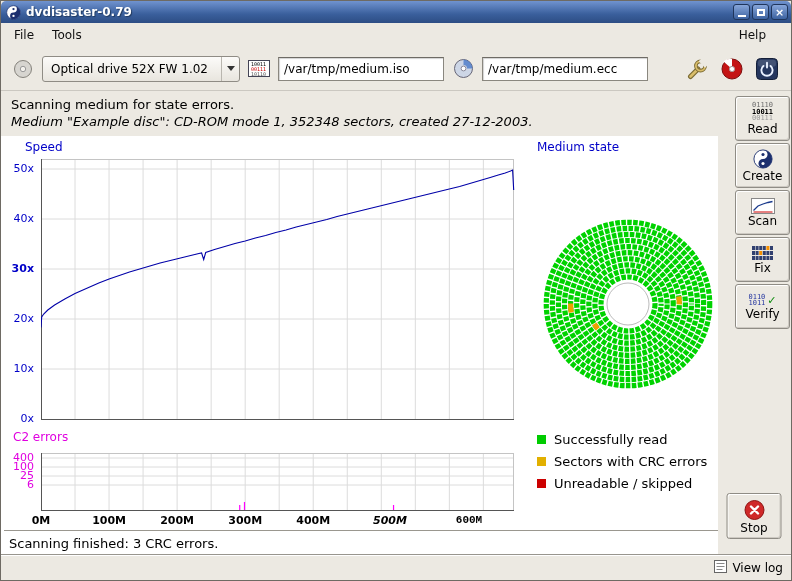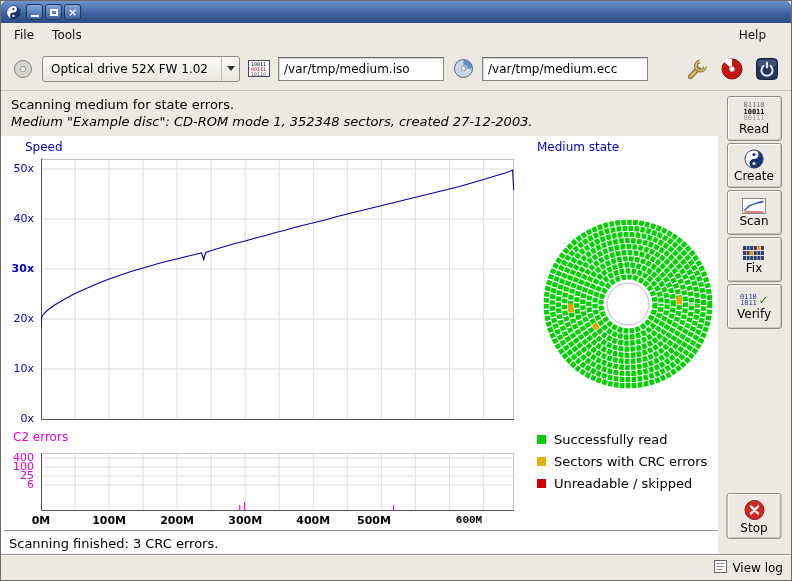--- a/index.html
+++ b/index.html
@@ -56,21 +56,21 @@
   .xtick{position:absolute;top:0;transform:translateX(-50%);font-size:11px;font-weight:bold;color:#000}
   #disc-svg{position:absolute;left:539px;top:80px}
   #legend{position:absolute;left:536px;top:292px}
   .legend-item{display:flex;align-items:center;gap:8px;height:22px;font-size:13px;color:#000}
   .sw{width:9px;height:9px;display:inline-block}
   .sep{position:absolute;left:3px;right:3px;top:394px;height:2px;border-top:1px solid #9a978f;border-bottom:1px solid #fff}
   .result{position:absolute;left:8px;top:400px;font-size:13px;color:#000}
 
   
   .sidebar{position:absolute;top:90px;right:1px;width:72px;bottom:26px;background:#ece9e2;
-    display:flex;flex-direction:column;align-items:center;padding-top:5px;gap:2px}
+    display:flex;flex-direction:column;align-items:flex-end;padding-top:5px;gap:2px}
   .action-btn{width:55px;height:45px;display:flex;flex-direction:column;align-items:center;justify-content:center;
     gap:1px;background:#ece9e2;border:1px solid #8f8c85;border-radius:3px;
     box-shadow:inset 1px 1px 0 #fff,inset -1px -1px 0 #cdc9c2;font-family:inherit;cursor:default}
   .act-label{font-size:12px;color:#000;line-height:12px}
   .act-icon{display:flex;align-items:center;justify-content:center}
   .bin{display:flex;flex-direction:column;font-family:"DejaVu Sans Mono",monospace;font-size:7px;line-height:6.5px;text-align:center}
   .vwrap{display:flex;align-items:center;gap:2px}
   .chk{color:#0a8a0a;font-weight:bold;font-size:11px;line-height:11px}
   .stop-btn{position:absolute;bottom:15px;left:50%;transform:translateX(-50%);width:55px;height:46px;
     display:flex;flex-direction:column;align-items:center;justify-content:center;gap:1px;
@@ -90,20 +90,21 @@
 
   <div class="titlebar">
     <span class="tool-icon" style="width:15px;height:15px">
       <svg width="15" height="15" viewBox="-11 -11 22 22">
         <circle r="10" fill="#fff" stroke="#1c2f6e"></circle>
         <path d="M0,-10 A10,10 0 0,1 0,10 A5,5 0 0,1 0,0 A5,5 0 0,0 0,-10" fill="#1c2f6e"></path>
         <circle cy="-5" r="1.7" fill="#1c2f6e"></circle>
           <circle cy="5" r="1.7" fill="#fff"></circle>
       </svg>
     </span>
+    <span class="title">dvdisaster-0.79</span>
     <span class="win-btns">
       <span class="wbtn">
           <span class="glyph-min"></span>
         </span>
       <span class="wbtn">
           <span class="glyph-max"></span>
         </span>
       <span class="wbtn">×</span>
     </span>
   </div>
@@ -280,21 +281,21 @@
           <line x1="203.49208633093525" y1="57" x2="203.49208633093525" y2="49" stroke="#ff00ff" stroke-width="1.2"></line>
           <line x1="352.53812949640286" y1="57" x2="352.53812949640286" y2="52" stroke="#ff00ff" stroke-width="1.2"></line>
         </svg>
 
       <div id="xticks">
           <span class="xtick" style="left: 0px;">0M</span>
           <span class="xtick" style="left: 68.1px;">100M</span>
           <span class="xtick" style="left: 136.1px;">200M</span>
           <span class="xtick" style="left: 204.2px;">300M</span>
           <span class="xtick" style="left: 272.2px;">400M</span>
-          <span class="xtick" style="left: 333px;">500M</span>
+          <span class="xtick" style="left: 349px; font-style: italic;">500M</span>
           <span class="xtick" style="left: 428px; font-family: Liberation Mono, monospace;">600M</span>
         </div>
 
       <div class="sep"></div>
       <div class="result">Scanning finished: 3 CRC errors.</div>
     </div>
   </div>
 
   <div class="sidebar">
     <span id="action-buttons" style="display:flex;flex-direction:column;gap:2px">

